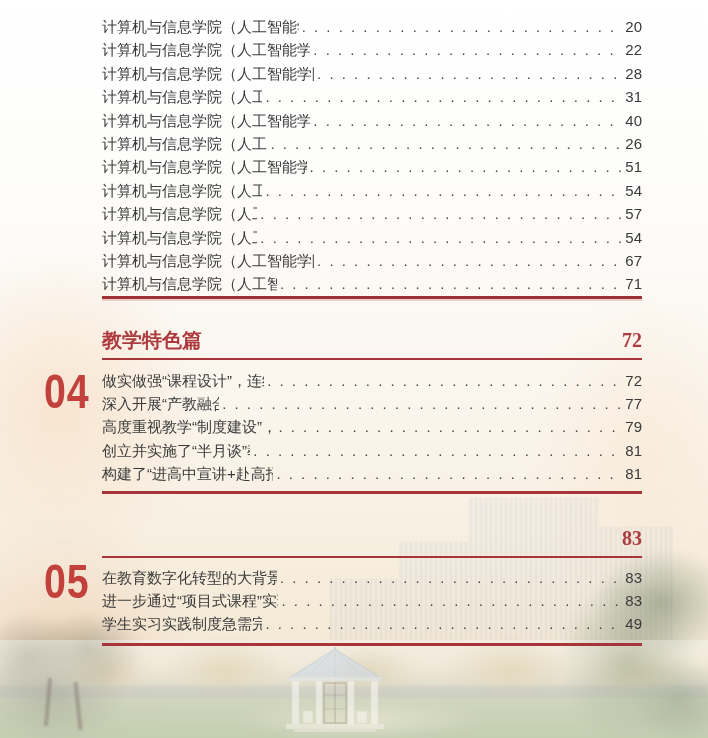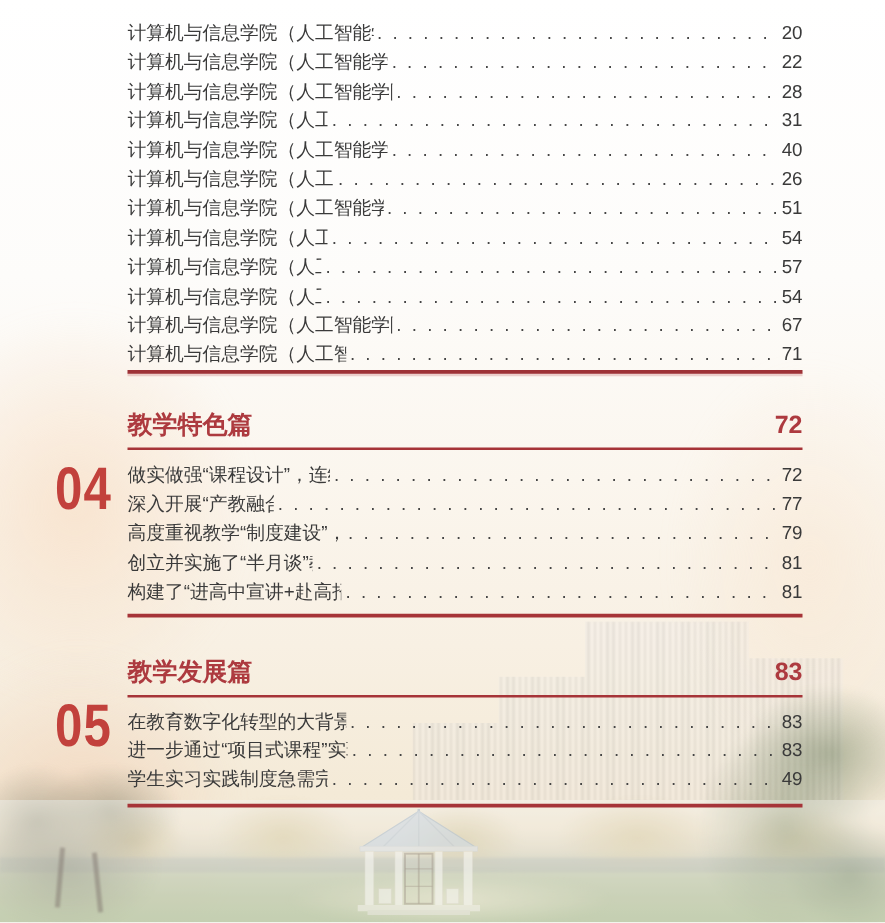--- a/index.html
+++ b/index.html
@@ -57,21 +57,21 @@
   .pg { flex:0 0 auto; }
 
   .toc-top { position:absolute; left:102px; top:15px; width:540px; }
 
   .rule-dark { position:absolute; left:102px; top:296px; width:540px; height:3px; background:#9e3237;
     box-shadow:0 2px 0 rgba(205,130,130,.35); }
   .rule-red-2 { position:absolute; left:102px; top:491px; width:540px; height:2.5px; background:#a63438; }
   .rule-red-3 { position:absolute; left:102px; top:643px; width:540px; height:2.5px; background:#a63438; }
 
   .sec-head { position:absolute; left:102px; width:540px; display:flex; align-items:baseline;
-    color:#ad3a3f; font-weight:bold; font-size:20px; line-height:26px; }
+    color:#ad3a3f; font-weight:bold; font-size:20px; line-height:26px;font-family:Liberation Serif, serif; }
   .sec-head .spacer { flex:1; }
   .sec-head.s0 { top:327px; }
   .sec-head.s1 { top:525px; }
   .sec-underline { position:absolute; left:102px; width:540px; height:2px; background:#a63438; }
   .sec-underline.s0 { top:358px; }
   .sec-underline.s1 { top:556px; }
 
   .sec-num { position:absolute; left:44px; font-size:48px; line-height:42px; font-weight:bold;
     color:#c2413c; transform:scaleX(.82); transform-origin:left top; letter-spacing:1px; }
   .sec-num.s0 { top:371px; }
@@ -220,21 +220,20 @@
       <div class="row">
           <span class="t">构建了“进高中宣讲+赴高招会咨询”两阶段招生宣传模式</span>
           <span class="dots"></span>
           <span class="pg">81</span>
         </div>
     </div>
 
     <div class="rule-red-2"></div>
 
     <div class="sec-head s1">
-      <span>教学发展篇</span>
       <span class="spacer"></span>
       <span>83</span>
     </div>
     <div class="sec-underline s1"></div>
     <div class="sec-num s1">05</div>
     <div class="sec-items s1">
       <div class="row">
           <span class="t">在教育数字化转型的大背景下，我们的教育模式急需升级</span>
           <span class="dots"></span>
           <span class="pg">83</span>

